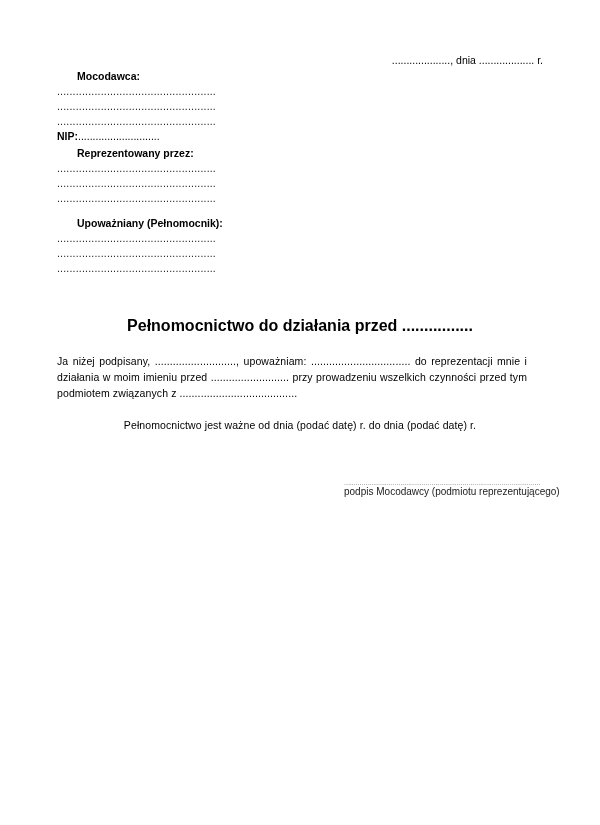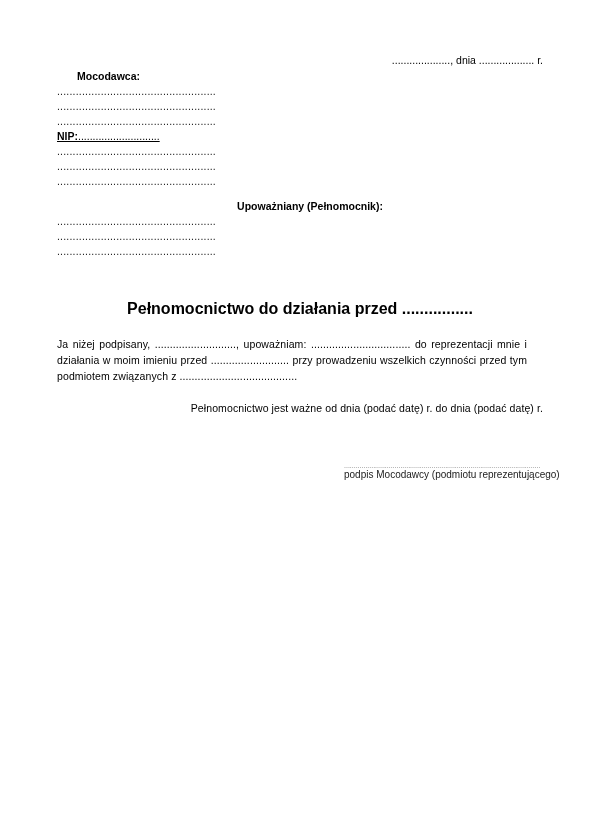--- a/index.html
+++ b/index.html
@@ -33,40 +33,39 @@
   .fill-line {
     line-height: 15px;
     white-space: nowrap;
     overflow: hidden;
     letter-spacing: 0.2px;
     color: #1a1a1a;
   }
   .nip-line {
     line-height: 15px;
     white-space: nowrap;
-    text-decoration: underline;
   }
   .nip-line .nip-label { font-weight: bold; }
-  .attorney-gap { margin-top: 10px; text-align: center; }
+  .attorney-gap { margin-top: 10px; }
   .doc-title {
     margin-top: 42px;
     text-align: center;
     font-weight: bold;
     font-size: 16px;
     line-height: 15px;
   }
   .body-par {
     margin: 20px 16px 0 0;
     text-align: justify;
     line-height: 16px;
     letter-spacing: 0.1px;
   }
   .body-par-2 {
     margin: 16px 0 0 0;
-    text-align: right;
+    text-align: center;
     line-height: 16px;
     letter-spacing: 0.1px;
   }
   .signature-block {
     margin-top: 46px;
     margin-left: auto;
     margin-right: 2px;
     width: 197px;
     text-align: center;
   }
@@ -92,20 +91,21 @@
 
   <div class="date-line">...................., dnia ................... r.</div>
 
   <div class="party-label">Mocodawca:</div>
   <div class="fill-line">...................................................</div>
   <div class="fill-line">...................................................</div>
   <div class="fill-line">...................................................</div>
 
   <div class="nip-line"><span class="nip-label">NIP:</span><span>............................</span></div>
 
+  <div class="party-label">Reprezentowany przez:</div>
   <div class="fill-line">...................................................</div>
   <div class="fill-line">...................................................</div>
   <div class="fill-line">...................................................</div>
 
   <div class="party-label attorney-gap">Upoważniany (Pełnomocnik):</div>
   <div class="fill-line">...................................................</div>
   <div class="fill-line">...................................................</div>
   <div class="fill-line">...................................................</div>
 
   <div class="doc-title">Pełnomocnictwo do działania przed ................</div>

